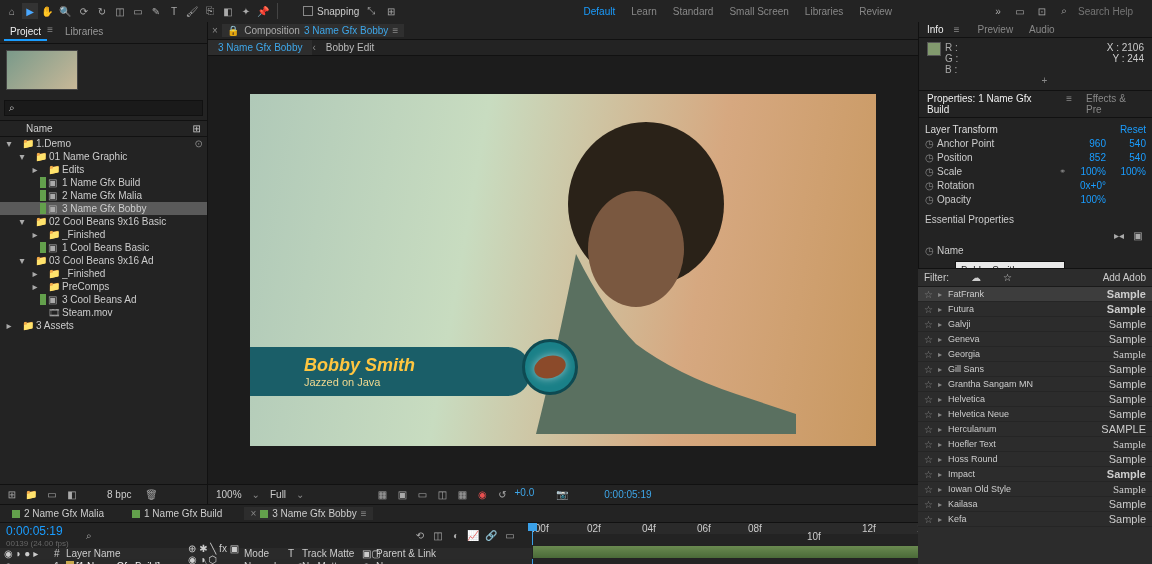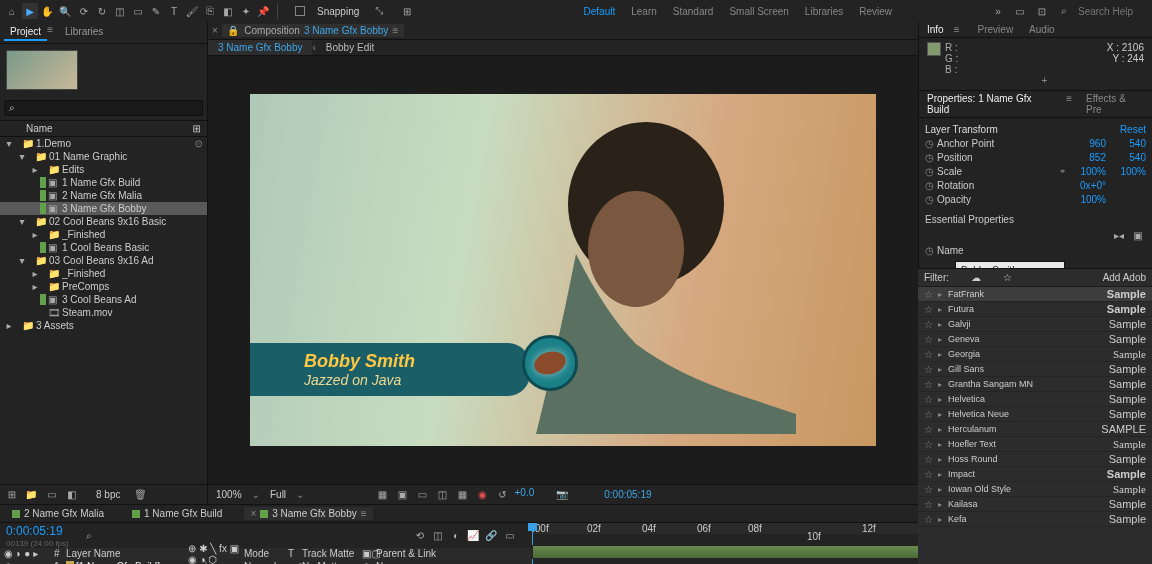--- a/index.html
+++ b/index.html
@@ -1,21 +1,21 @@
 <!DOCTYPE html>
 <html><head>
 <meta charset="utf-8">
 <style>
 * { margin:0; padding:0; box-sizing:border-box; font-family:"Segoe UI",Arial,sans-serif; font-size:10px; color:#ccc; }
 body { background:#1e1e1e; width:1152px; height:564px; overflow:hidden; position:relative; }
 .toolbar { height:22px; background:#232323; display:flex; align-items:center; padding:0 4px; gap:2px; }
 .tool-icon { width:16px; height:16px; display:flex; align-items:center; justify-content:center; color:#aaa; }
 .tool-icon.sel { background:#333; }
 .tool-sep { width:1px; height:16px; background:#444; margin:0 3px; }
-.snap-box { display:flex; align-items:center; gap:12px; margin-left:12px; }
+.snap-box { display:flex; align-items:center; gap:4px; margin-left:20px; }
 .workspace-tabs { position:absolute; right:260px; display:flex; gap:16px; height:100%; align-items:center; }
 .ws-tab { color:#888; }
 .ws-tab.active { color:#1a9dff; }
 .tb-right { position:absolute; right:4px; display:flex; gap:6px; align-items:center; }
 .search-inp { background:#232323; border:none; width:70px; color:#ccc; }
 .main-row { display:flex; height:calc(100% - 22px - 60px); }
 .project-panel { width:208px; background:#232323; border-right:1px solid #111; display:flex; flex-direction:column; }
 .panel-tabs { display:flex; border-bottom:1px solid #111; padding:2px 4px; font-size:9px; }
 .panel-tab { padding:2px 6px; color:#999; }
 .panel-tab.active { color:#eee; border-bottom:2px solid #1a9dff; }
@@ -36,21 +36,21 @@
 .comp-tab { background:#2f2f2f; padding:1px 6px; display:flex; align-items:center; gap:4px; }
 .comp-sub { display:flex; border-bottom:1px solid #111; font-size:9px; }
 .crumb { padding:2px 10px; color:#bbb; }
 .crumb.active { background:#2d2d2d; color:#3ea6e8; }
 .viewer { flex:1; background:#1c1c1c; display:flex; align-items:center; justify-content:center; position:relative; }
 .video-frame { width:626px; height:352px; background:linear-gradient(100deg,#b0c9b8 0%,#c8dcc0 35%,#d6a880 70%,#c89860 100%); position:relative; overflow:hidden; }
 .person-sil { position:absolute; right:80px; top:20px; width:320px; height:320px; }
 .lower-third { position:absolute; left:0; bottom:50px; width:280px; }
 .lt-bar { background:#1a5e68; border-radius:0 22px 22px 0; padding:8px 18px 8px 54px; position:relative; }
 .lt-name { color:#ffc640; font-weight:900; font-size:18px; font-style:italic; }
-.lt-sub { color:#f0d890; font-size:14px; font-style:italic; }
+.lt-sub { color:#f0d890; font-size:11px; }
 .lt-circle { position:absolute; right:-48px; top:-8px; width:56px; height:56px; border-radius:50%; background:#1a8088; border:3px solid #0e4a52; display:flex; align-items:center; justify-content:center; }
 .bean { width:32px; height:22px; background:#8b4a2a; border-radius:50%; transform:rotate(-15deg); box-shadow:0 0 8px #fff8; }
 .view-bottom { height:20px; background:#232323; border-top:1px solid #111; display:flex; align-items:center; padding:0 8px; gap:10px; font-size:9px; }
 .right-col { width:234px; background:#232323; border-left:1px solid #111; display:flex; flex-direction:column; }
 .r-tabs { display:flex; border-bottom:1px solid #111; font-size:9px; }
 .r-tab { padding:2px 8px; color:#888; }
 .r-tab.active { color:#eee; }
 .info-grid { padding:4px 8px; font-size:9px; display:grid; grid-template-columns:18px 1fr 1fr; }
 .info-sw { width:14px; height:14px; background:#829a6e; border:1px solid #555; grid-row:span 4; }
 .info-k { color:#aaa; }
@@ -250,21 +250,21 @@
           <span class="lbl-color" style="background:transparent"></span>
           <span class="tree-icon">📁</span>
           <span class="tree-label">3 Assets</span>
         </div>
       </div>
     <div class="proj-bottom">
       <span class="tool-icon">⊞</span>
       <span class="tool-icon">📁</span>
       <span class="tool-icon">▭</span>
       <span class="tool-icon">◧</span>
-      <span style="margin-left:12px">8 bpc</span>
+      <span style="margin-left:23px">8 bpc</span>
       <span class="tool-icon" style="margin-left:8px">🗑</span>
     </div>
   </div>
 
   <div class="comp-panel">
     <div class="comp-tabs">
       <span style="color:#888">×</span>
       <div class="comp-tab">
         <span>🔒</span>
         <span style="color:#aaa">Composition</span>

